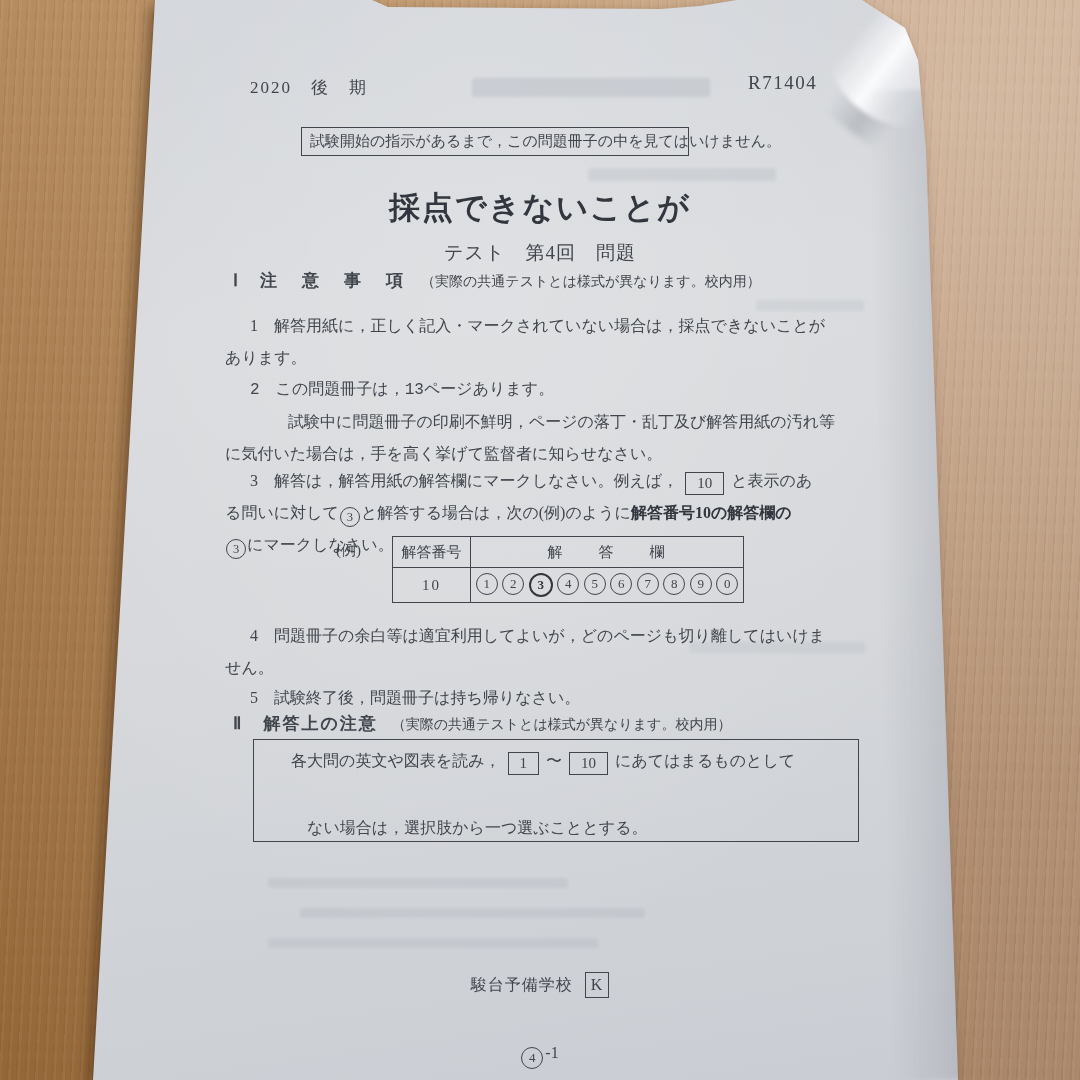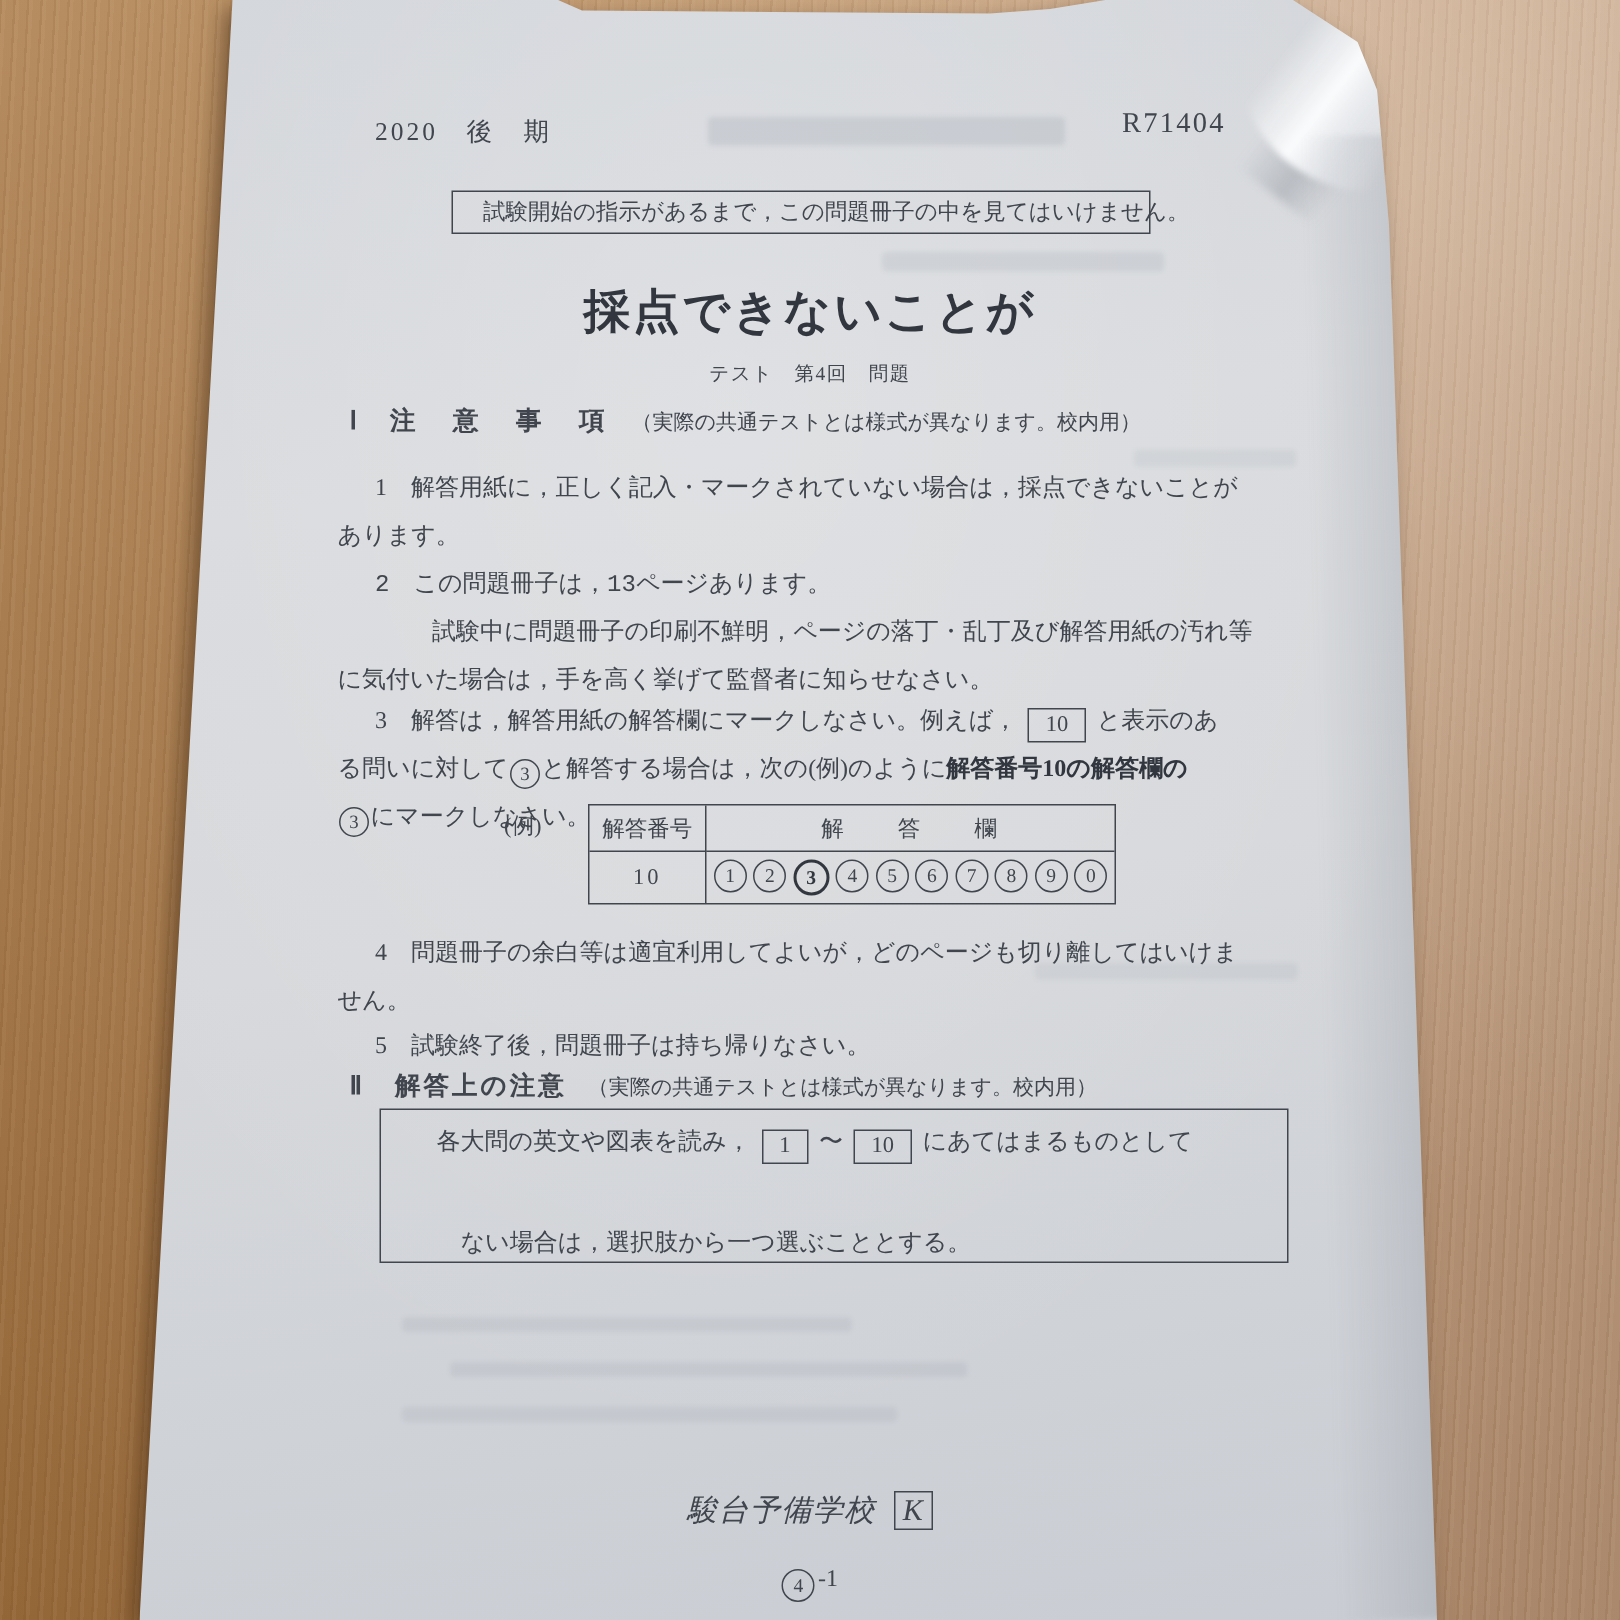--- a/index.html
+++ b/index.html
@@ -34,25 +34,25 @@
   .curl-highlight{position:absolute;left:824px;top:-34px;width:170px;height:160px;transform:rotate(38deg);border-radius:50%;
     background:linear-gradient(90deg, rgba(0,0,0,0) 22%, rgba(253,254,255,.95) 46%, rgba(241,243,246,.72) 62%, rgba(0,0,0,0) 82%);filter:blur(2px);}
   .ghost{position:absolute;background:rgba(95,106,124,.13);border-radius:3px;filter:blur(1.6px);}
 
   .abs{position:absolute;white-space:nowrap;}
   .serif{font-family:"Liberation Serif", serif;}
   .gothic{font-family:"Liberation Sans", sans-serif;}
 
   .term{left:250px;top:76px;font-size:17px;letter-spacing:2px;}
   .code{left:748px;top:72px;font-size:19px;letter-spacing:1.5px;}
-  .banner{left:301px;top:127px;width:466px;box-sizing:border-box;border:1.6px solid var(--ink);
-    text-align:right;font-size:15px;padding:4px 20px;white-space:nowrap;}
+  .banner{left:301px;top:127px;width:388px;box-sizing:border-box;border:1.6px solid var(--ink);
+    text-align:right;font-size:15px;padding:4px 8px;white-space:nowrap;}
   .center-line{left:5px;width:1070px;text-align:center;}
   .title{top:187px;font-size:31px;font-weight:bold;letter-spacing:2px;color:var(--ink-bold);}
-  .subtitle{top:240px;font-size:13px;letter-spacing:1px;}
+  .subtitle{top:240px;font-size:19px;letter-spacing:1px;}
 
   .sec-head{display:flex;align-items:baseline;}
   .sec-head .numeral{font-size:17px;margin-right:22px;font-weight:bold;}
   .sec-head .h-main{font-size:17px;font-weight:bold;letter-spacing:4px;margin-right:14px;}
   .sec-head .h-note{font-size:14px;}
 
   .line{font-size:16px;line-height:22px;margin-top:18px;}
   .inum{display:inline-block;margin-right:16px;}
   .ibox{display:inline-block;border:1.5px solid var(--ink);padding:0 11px;margin:0 7px;
     line-height:21px;font-size:15px;vertical-align:-2px;}
@@ -69,21 +69,21 @@
   .ex-c1d{border-right:1.7px solid var(--ink);letter-spacing:2px;}
   .digits{display:flex;gap:4.5px;}
   .cd{display:inline-flex;align-items:center;justify-content:center;width:20px;height:20px;
     border:1.3px solid var(--ink);border-radius:50%;font-size:13px;}
   .cd.marked{border-width:2.4px;font-weight:bold;color:var(--ink-bold);border-color:var(--ink-bold);}
 
   .notice-box{left:253px;top:739px;width:604px;height:101px;border:1.7px solid var(--ink);}
   .notice-box .nline{position:absolute;white-space:nowrap;font-size:16px;}
   .wavy-wrap{display:inline-block;vertical-align:-2px;margin:0 3px;}
 
-  .footer-school{top:993px;font-size:20px;letter-spacing:1px;font-style:italic;}
+  .footer-school{top:972px;font-size:16px;letter-spacing:1px;}
   .kbox{display:inline-block;border:1.6px solid var(--ink);padding:0 5px;margin-left:12px;line-height:24px;}
   .footer-page{top:1044px;font-size:16px;}
   .pcircle{display:inline-flex;align-items:center;justify-content:center;width:20px;height:20px;
     border:1.4px solid var(--ink);border-radius:50%;font-size:13px;vertical-align:-4px;margin-right:2px;}
 </style>
 </head>
 <body>
 
 <div class="desk-sheen"></div>
 

